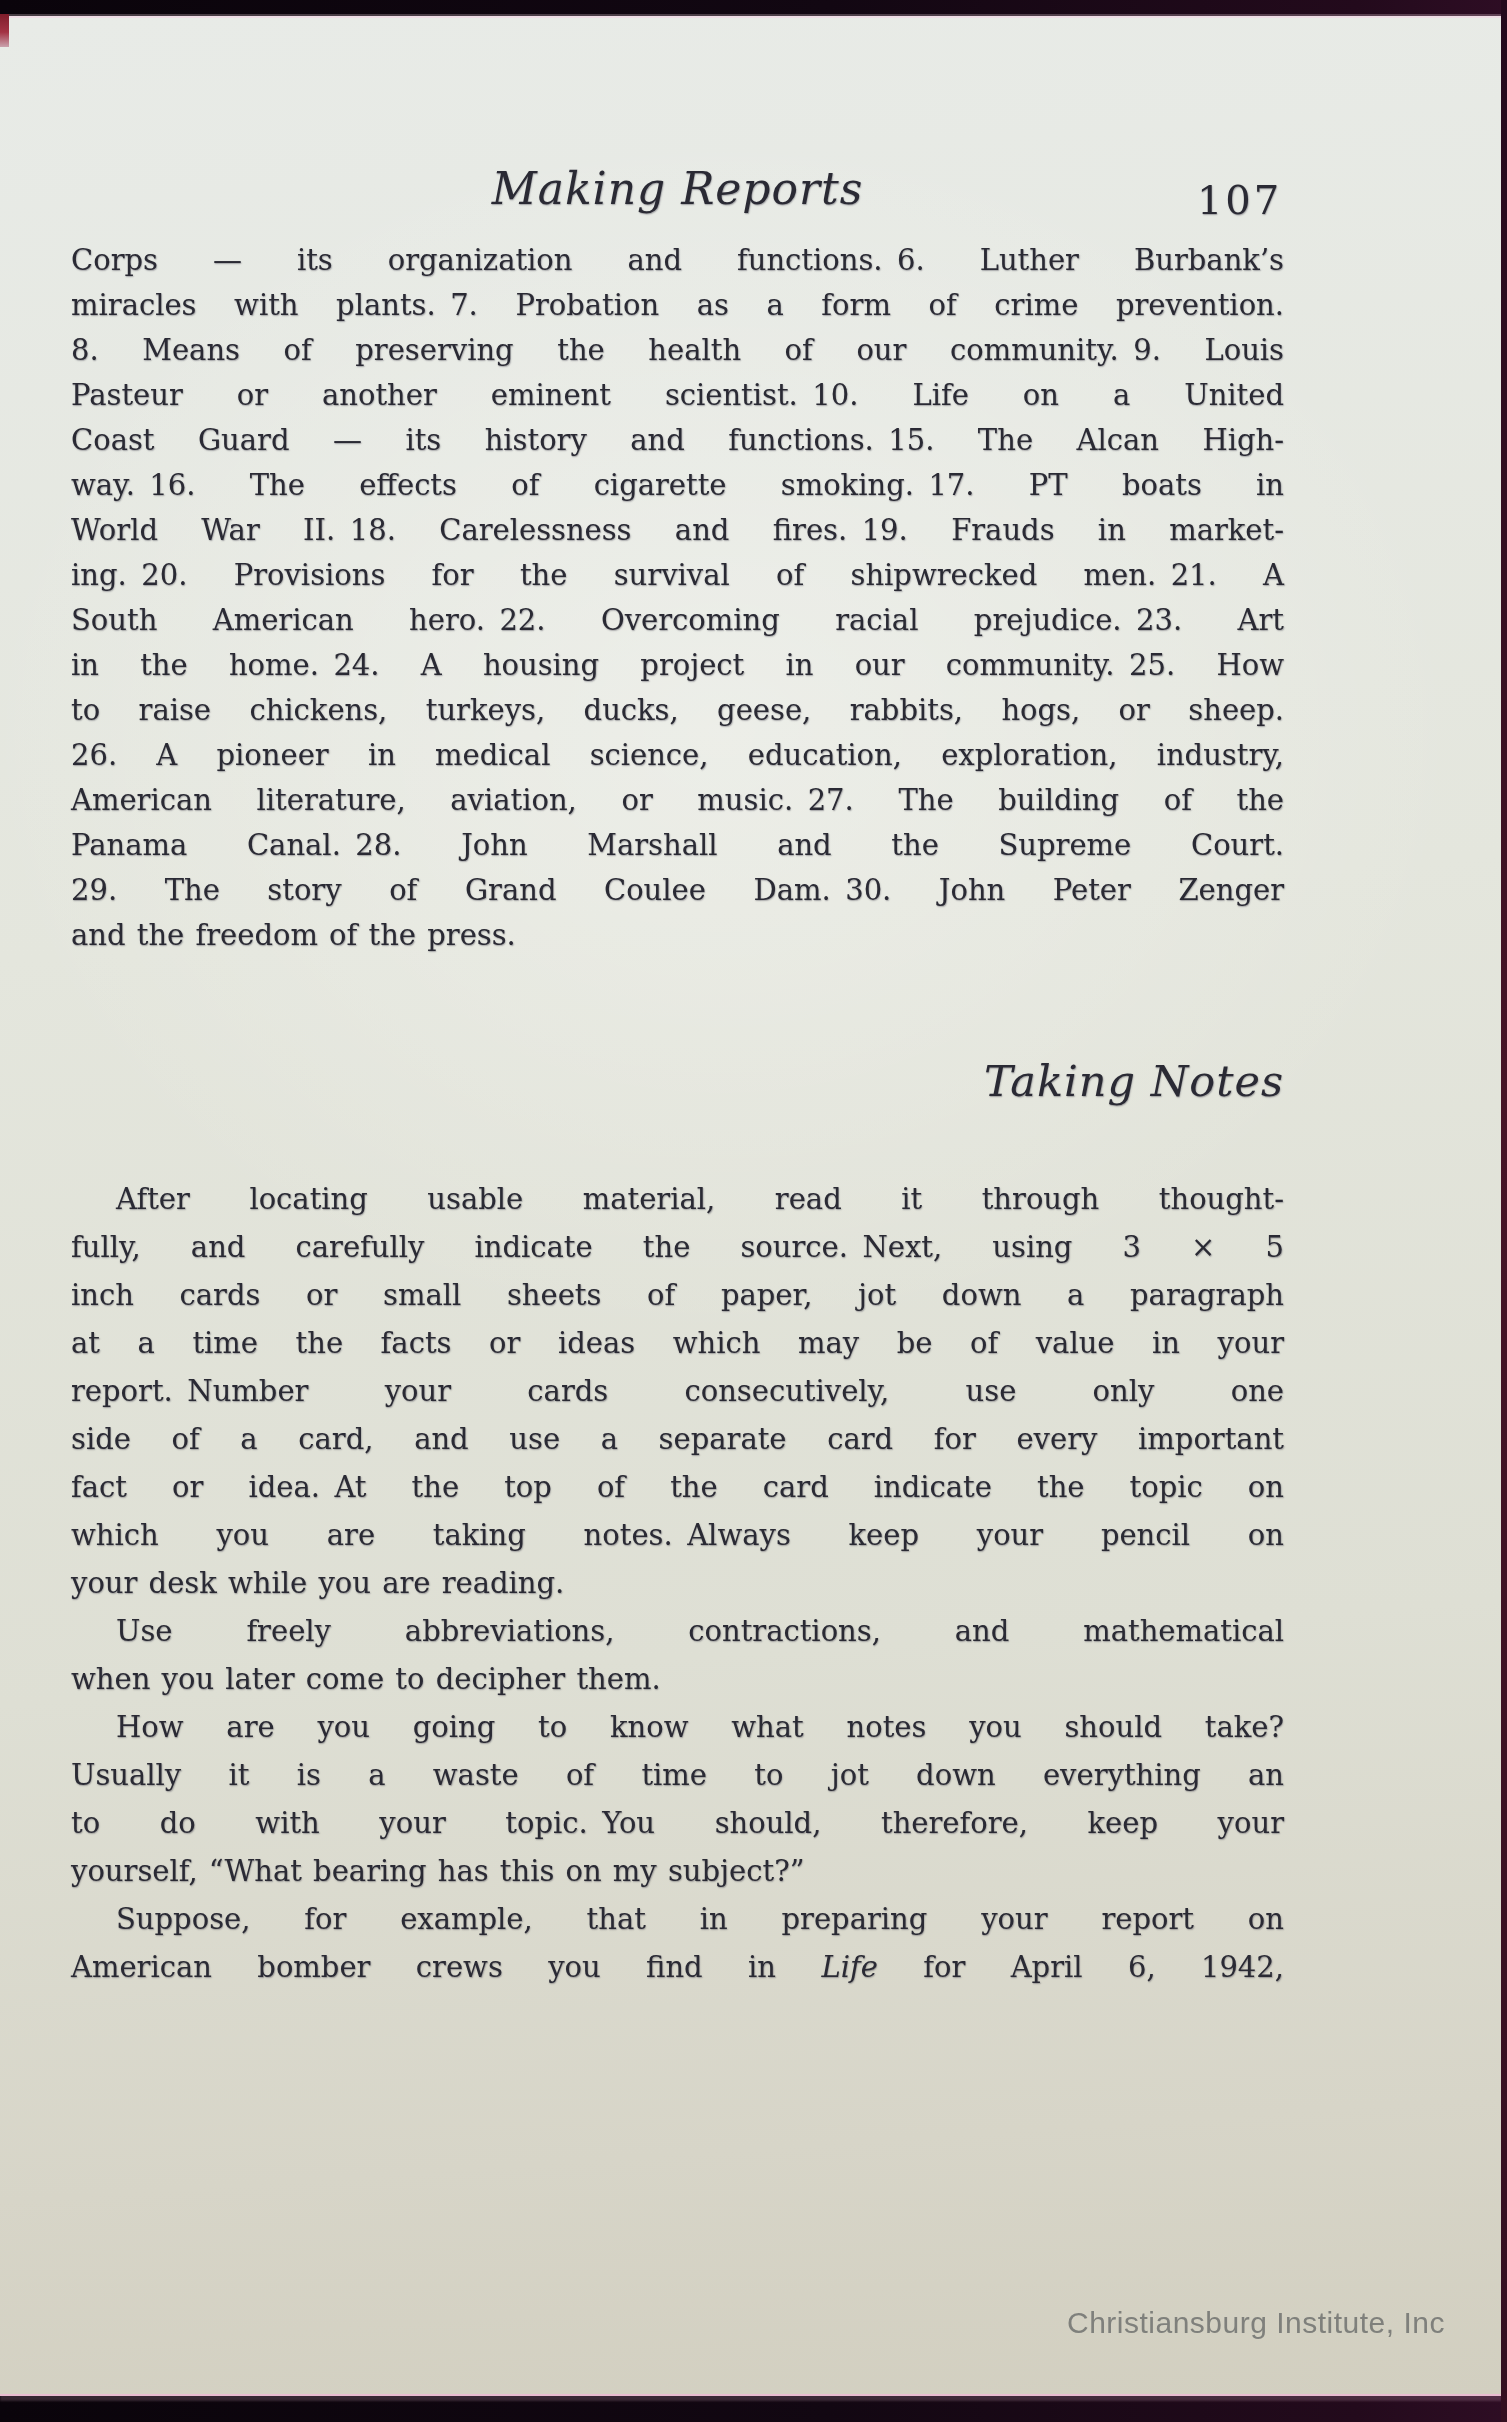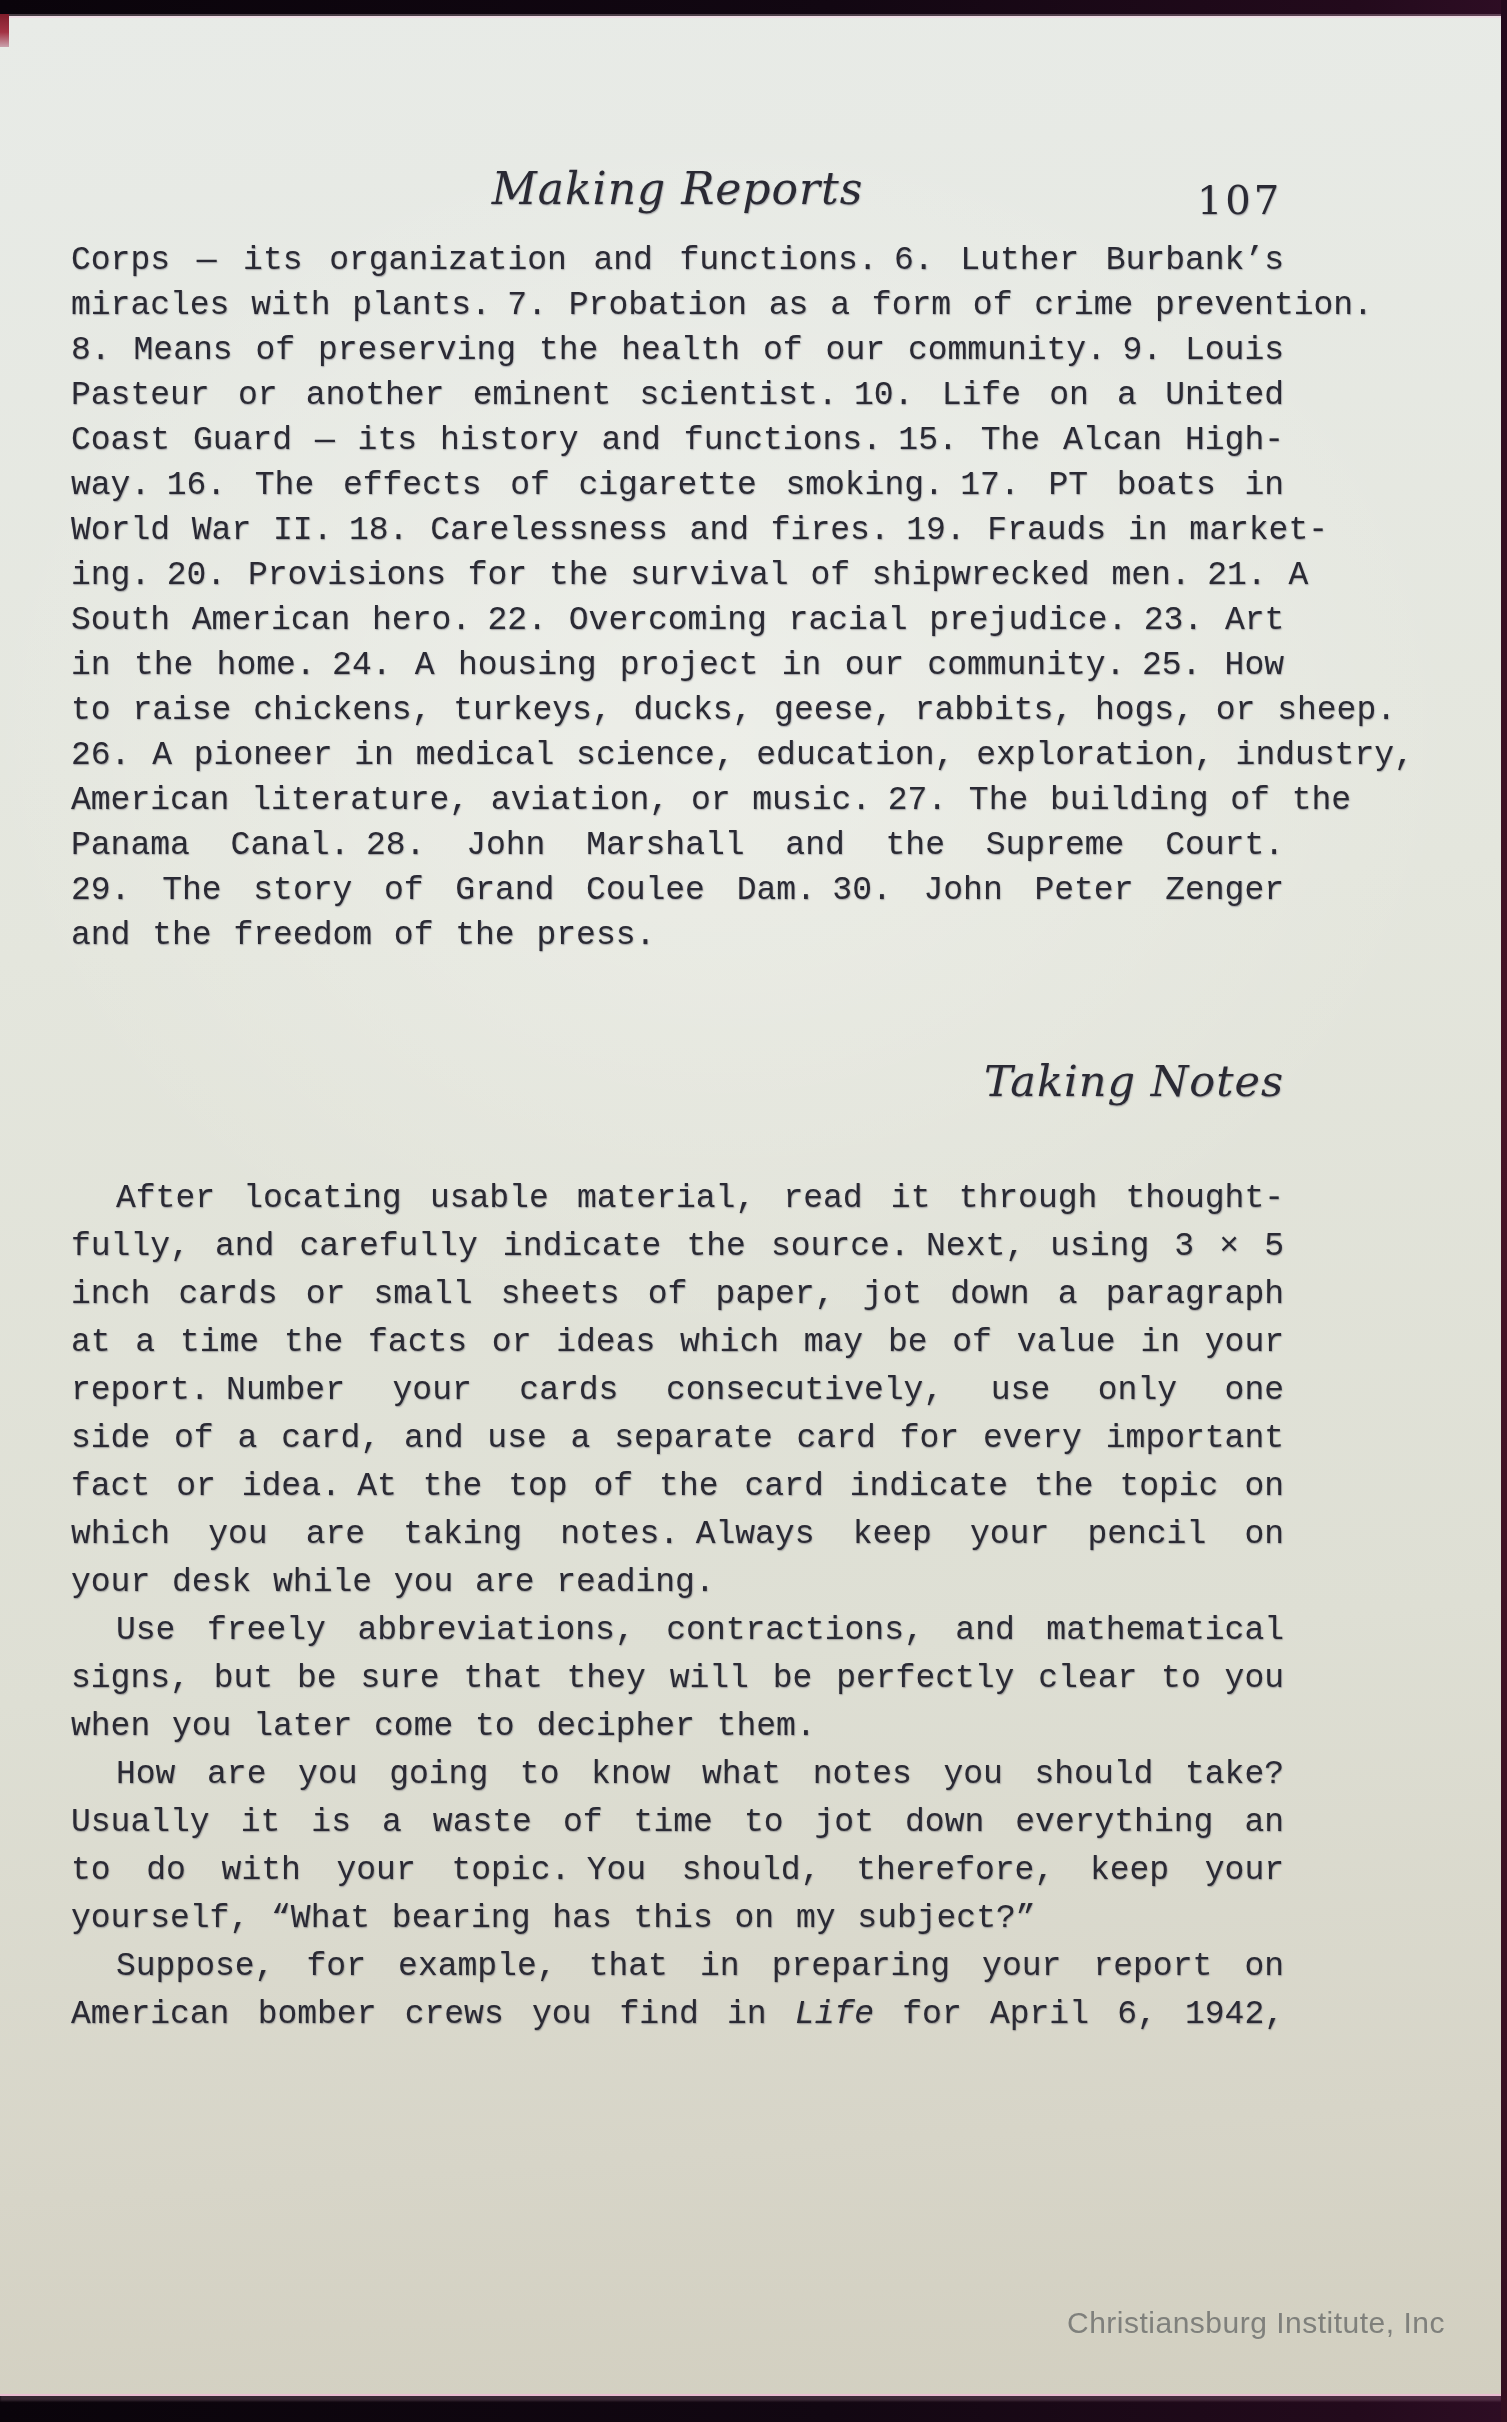--- a/index.html
+++ b/index.html
@@ -40,23 +40,23 @@
   }
 
   .list-block { position:absolute; top:220px; width:100%; }
   .heading {
     position:absolute; top:1035px; width:100%; text-align:right;
     font-style:italic; font-size:43px; line-height:57px; letter-spacing:1px;
   }
   .paras { position:absolute; top:1157px; width:100%; }
 
   .line {
-    font-size:33px; height:45px; line-height:45px;
+    font-size:29px; height:45px; line-height:45px;
     text-align:justify; text-align-last:justify;
-    word-spacing:2px; white-space:nowrap; overflow:visible;font-family:Liberation Mono, monospace;
+    word-spacing:2px; white-space:nowrap; overflow:visible;
   }
   .paras .line { height:48px; line-height:48px; }
   .line.endline { text-align-last:left; }
   .line.indent { text-indent:45px; }
   .line em { font-style:italic; }
 
   .watermark {
     position:absolute; top:2286px; right:57px;
     font-family:"Liberation Sans", sans-serif;
     font-size:30px; line-height:37px; color:#7f807c; letter-spacing:0.5px;
@@ -101,21 +101,20 @@
         <div class="line">inch cards or small sheets of paper, jot down a paragraph</div>
         <div class="line">at a time the facts or ideas which may be of value in your</div>
         <div class="line">report. Number your cards consecutively, use only one</div>
         <div class="line">side of a card, and use a separate card for every important</div>
         <div class="line">fact or idea. At the top of the card indicate the topic on</div>
         <div class="line">which you are taking notes. Always keep your pencil on</div>
         <div class="line endline">your desk while you are reading.</div>
       </div>
       <div>
         <div class="line indent">Use freely abbreviations, contractions, and mathematical</div>
-        <div class="line">signs, but be sure that they will be perfectly clear to you</div>
         <div class="line endline">when you later come to decipher them.</div>
       </div>
       <div>
         <div class="line indent">How are you going to know what notes you should take?</div>
         <div class="line">Usually it is a waste of time to jot down everything an</div>
         <div class="line">to do with your topic. You should, therefore, keep your</div>
         <div class="line endline">yourself, “What bearing has this on my subject?”</div>
       </div>
       <div>
         <div class="line indent">Suppose, for example, that in preparing your report on</div>

